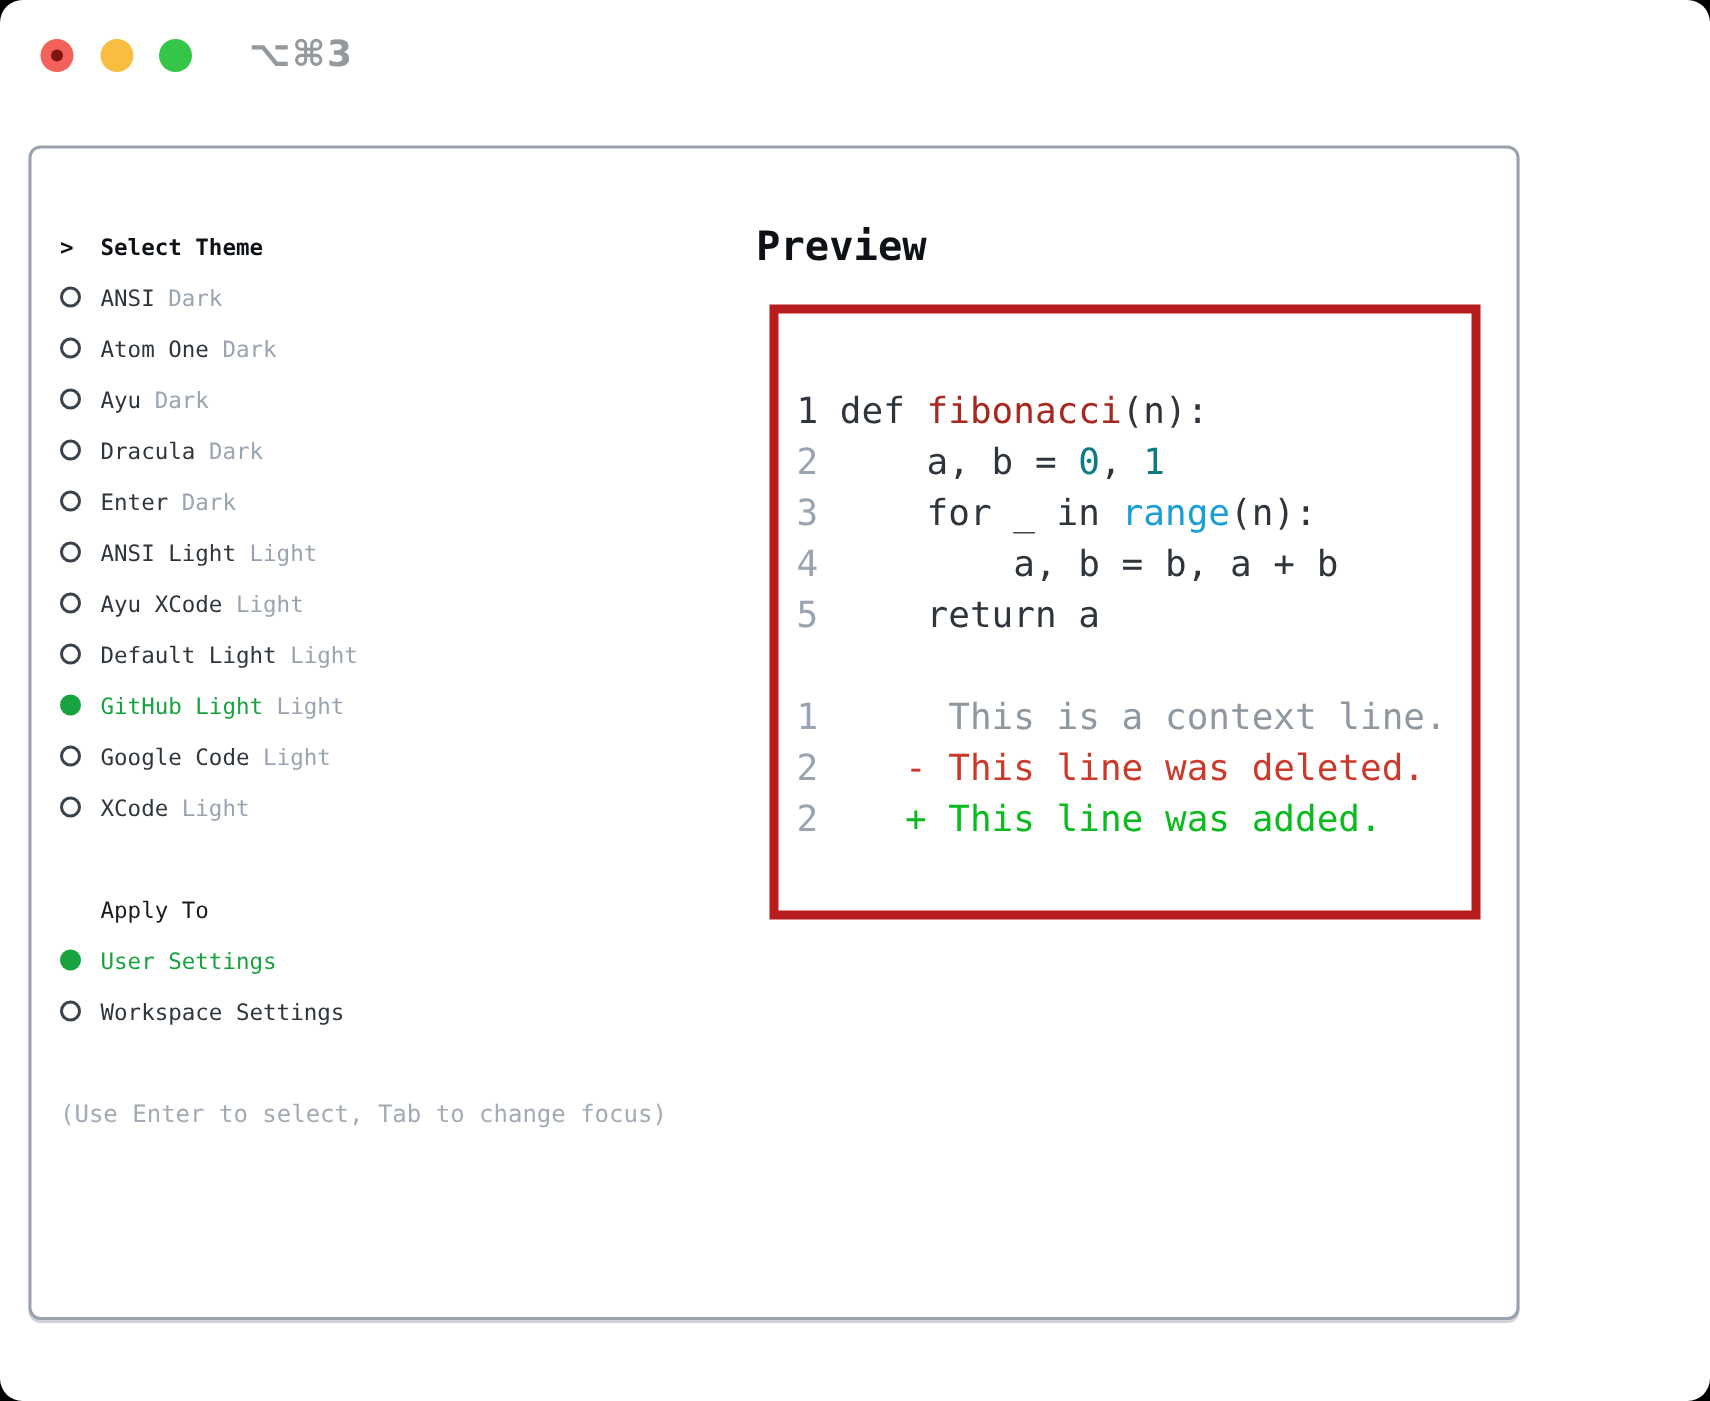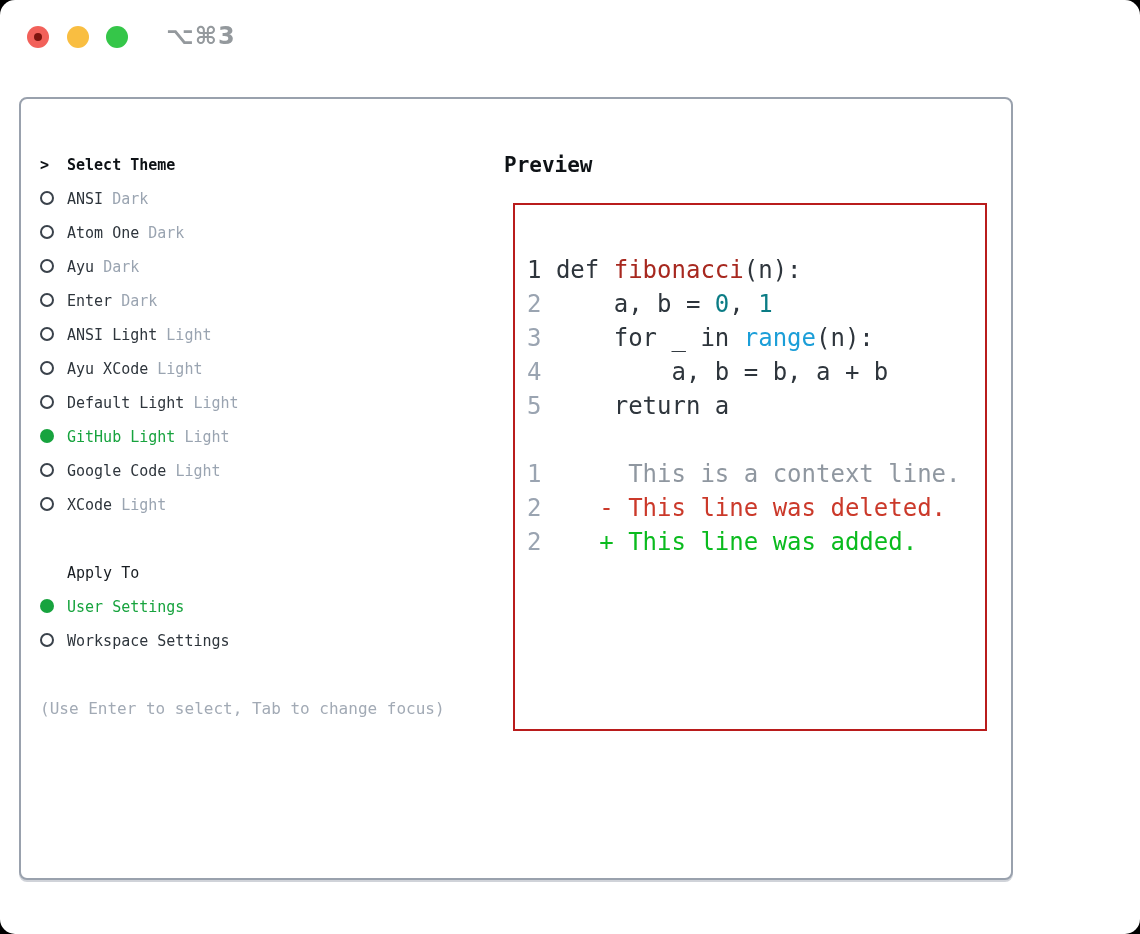--- a/index.html
+++ b/index.html
@@ -36,23 +36,23 @@
   .dot.filled{border:none;width:14px;height:14px;background:var(--sel-green);}
   .item-name{color:var(--text-dark);}
   .theme-row.selected .item-name{color:var(--sel-green);}
   .tag{color:var(--muted-gray);}
   .spacer{height:34px;}
   .hint{margin-top:34px;padding-left:19px;width:420px;font-size:16px;line-height:34px;
        color:var(--hint-gray);white-space:normal;}
 
   
   .preview-header{position:absolute;left:483px;top:49px;height:34px;line-height:34px;
-       font-size:21px;font-weight:bold;color:#0e1216;}
-  .preview-box{position:absolute;left:492px;top:104px;width:474px;height:528px;
-       border:2px solid #b91c1c;box-sizing:border-box;background:#fff;}
+       font-size:27px;font-weight:bold;color:#0e1216;}
+  .preview-box{position:absolute;left:492px;top:104px;width:474px;height:410px;
+       border:6px solid #b91c1c;box-sizing:border-box;background:#fff;}
   .preview-box pre{margin:0;padding:48px 0 0 12px;font-family:"DejaVu Sans Mono","Liberation Mono",monospace;
        font-size:24px;line-height:34px;color:var(--text-dark);}
   .lnum{color:var(--muted-gray);}
   .lnum.dark{color:var(--text-dark);}
   .tok-plain{color:var(--text-dark);}
   .tok-function{color:var(--func-red);}
   .tok-number{color:var(--num-teal);}
   .tok-builtin{color:var(--builtin-blue);}
   .diff-context{color:var(--context-gray);}
   .diff-deleted{color:var(--del-red);}
@@ -72,20 +72,21 @@
   <div class="panel">
     <div class="left">
       <div class="row">
         <span class="marker prompt">&gt;</span><span class="hdr">Select Theme</span>
       </div>
 
       <div id="theme-list">
           <div class="row theme-row"><span class="marker"><span class="dot"></span></span><span class="item-name">ANSI</span> <span class="tag">Dark</span></div>
           <div class="row theme-row"><span class="marker"><span class="dot"></span></span><span class="item-name">Atom One</span> <span class="tag">Dark</span></div>
           <div class="row theme-row"><span class="marker"><span class="dot"></span></span><span class="item-name">Ayu</span> <span class="tag">Dark</span></div>
+          <div class="row theme-row"><span class="marker"><span class="dot"></span></span><span class="item-name">Dracula</span> <span class="tag">Dark</span></div>
           <div class="row theme-row"><span class="marker"><span class="dot"></span></span><span class="item-name">Enter</span> <span class="tag">Dark</span></div>
           <div class="row theme-row"><span class="marker"><span class="dot"></span></span><span class="item-name">ANSI Light</span> <span class="tag">Light</span></div>
           <div class="row theme-row"><span class="marker"><span class="dot"></span></span><span class="item-name">Ayu XCode</span> <span class="tag">Light</span></div>
           <div class="row theme-row"><span class="marker"><span class="dot"></span></span><span class="item-name">Default Light</span> <span class="tag">Light</span></div>
           <div class="row theme-row selected"><span class="marker"><span class="dot filled"></span></span><span class="item-name">GitHub Light</span> <span class="tag">Light</span></div>
           <div class="row theme-row"><span class="marker"><span class="dot"></span></span><span class="item-name">Google Code</span> <span class="tag">Light</span></div>
           <div class="row theme-row"><span class="marker"><span class="dot"></span></span><span class="item-name">XCode</span> <span class="tag">Light</span></div>
         </div>
 
       <div class="spacer"></div>

